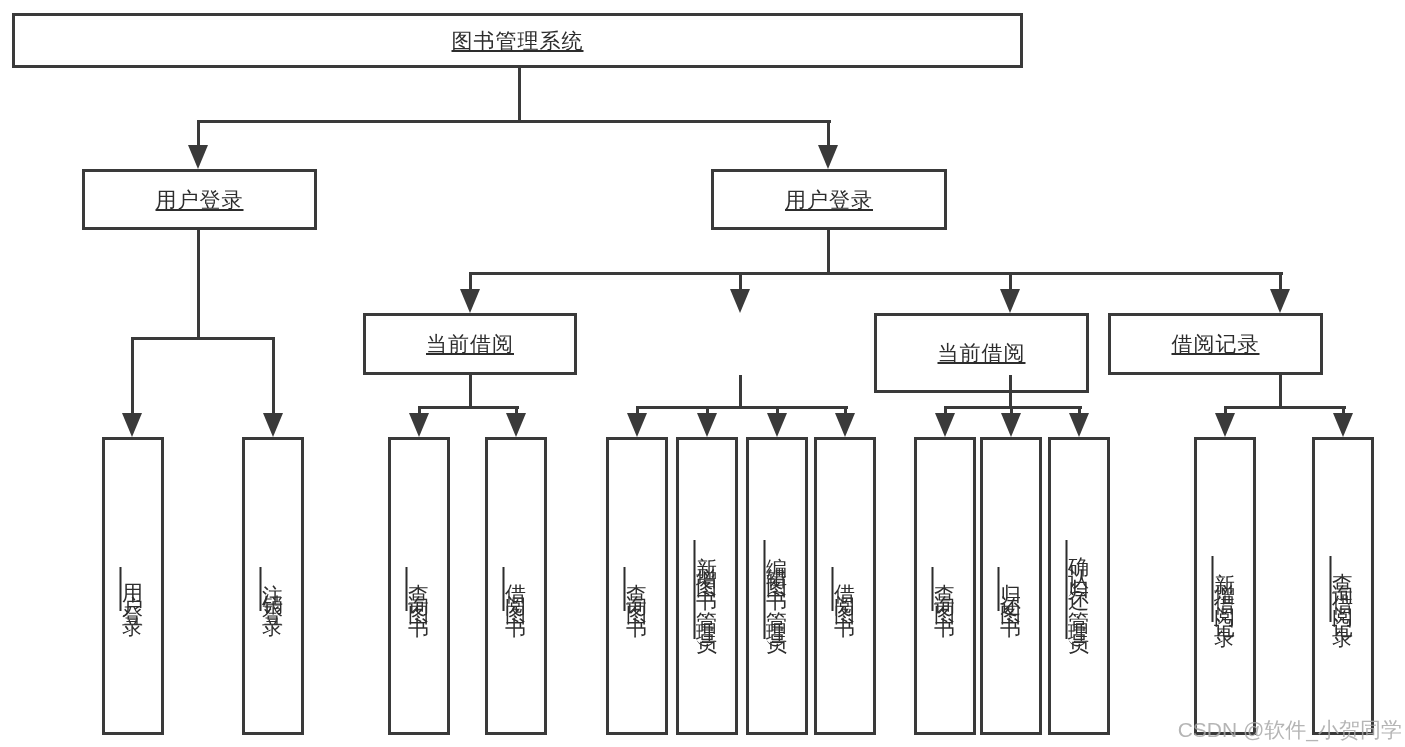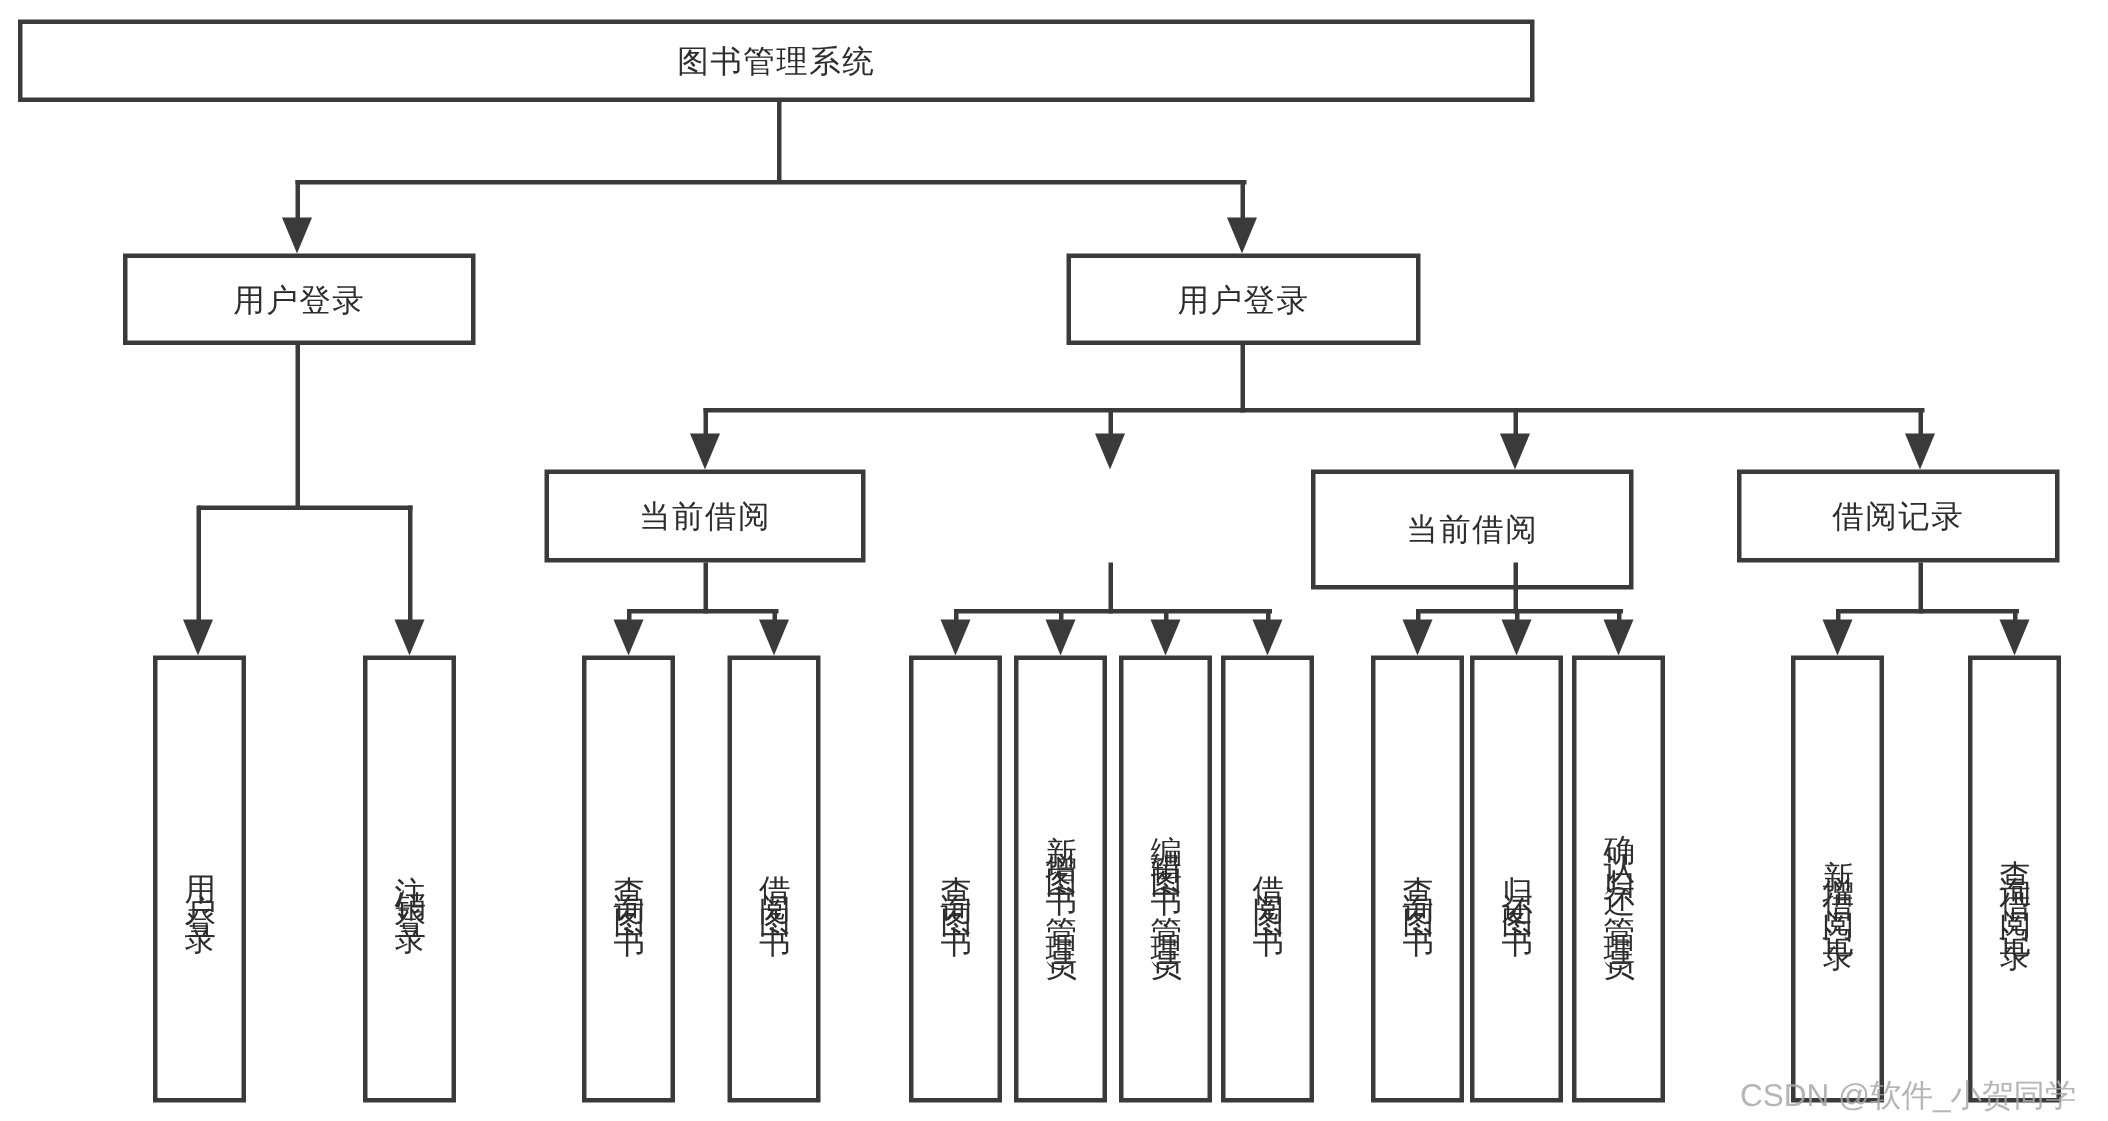--- a/index.html
+++ b/index.html
@@ -19,20 +19,21 @@
     box-sizing:border-box;
     border:3px solid var(--line);
     background:#ffffff;
     display:flex;
     align-items:center;
     justify-content:center;
     color:var(--text);
     font-size:21px;
     letter-spacing:1px;
     text-align:right;
+    text-decoration:underline;
   }
   .leaf{
     writing-mode:vertical-rl;
     letter-spacing:11px;
     line-height:1;
     font-size:21px;
     padding-top:6px;
   }
   .v{position:absolute;width:3px;background:var(--line);}
   .h{position:absolute;height:3px;background:var(--line);}
@@ -43,35 +44,36 @@
     border-top:24px solid var(--line);
   }
   .watermark{
     position:absolute;
     left:1160px;top:716px;
     width:242px;
     font-size:21px;
     color:rgba(168,168,168,0.85);
     white-space:nowrap;
     z-index:10;
+    text-align:right;
   }
 </style>
 </head>
 <body>
 
 <div id="canvas">
 
   <div class="node" style="left:12px;top:13px;width:1011px;height:55px">图书管理系统</div>
 
   <div class="node" style="left:82px;top:169px;width:235px;height:61px">用户登录</div>
   <div class="node" style="left:711px;top:169px;width:236px;height:61px">用户登录</div>
 
   <div class="node" style="left:363px;top:313px;width:214px;height:62px">当前借阅</div>
   <div class="node" style="left:874px;top:313px;width:215px;height:80px">当前借阅</div>
-  <div class="node" style="left:1158px;top:313px;width:215px;height:62px">借阅记录</div>
+  <div class="node" style="left:1108px;top:313px;width:215px;height:62px">借阅记录</div>
 
   <div class="node leaf" style="left:102px;top:437px;width:62px;height:298px">用户登录</div>
   <div class="node leaf" style="left:242px;top:437px;width:62px;height:298px">注销登录</div>
 
   <div class="node leaf" style="left:388px;top:437px;width:62px;height:298px">查询图书</div>
   <div class="node leaf" style="left:485px;top:437px;width:62px;height:298px">借阅图书</div>
 
   <div class="node leaf" style="left:606px;top:437px;width:62px;height:298px">查询图书</div>
   <div class="node leaf" style="left:676px;top:437px;width:62px;height:298px">新增图书（管理员）</div>
   <div class="node leaf" style="left:746px;top:437px;width:62px;height:298px">编辑图书（管理员）</div>

